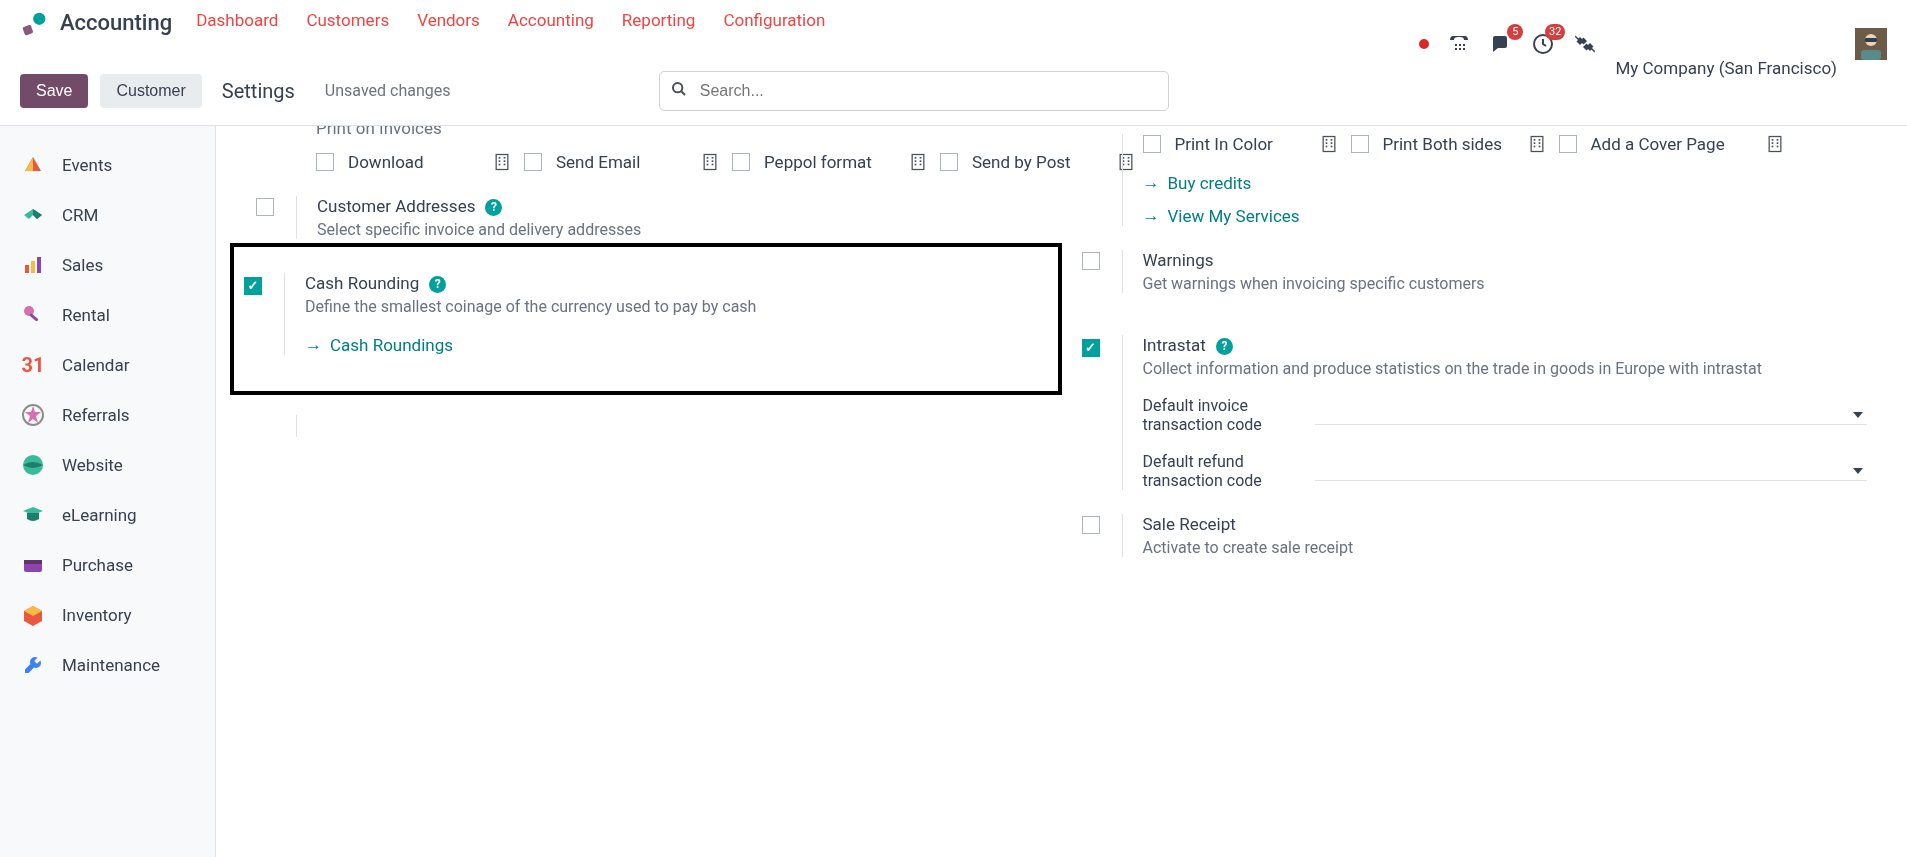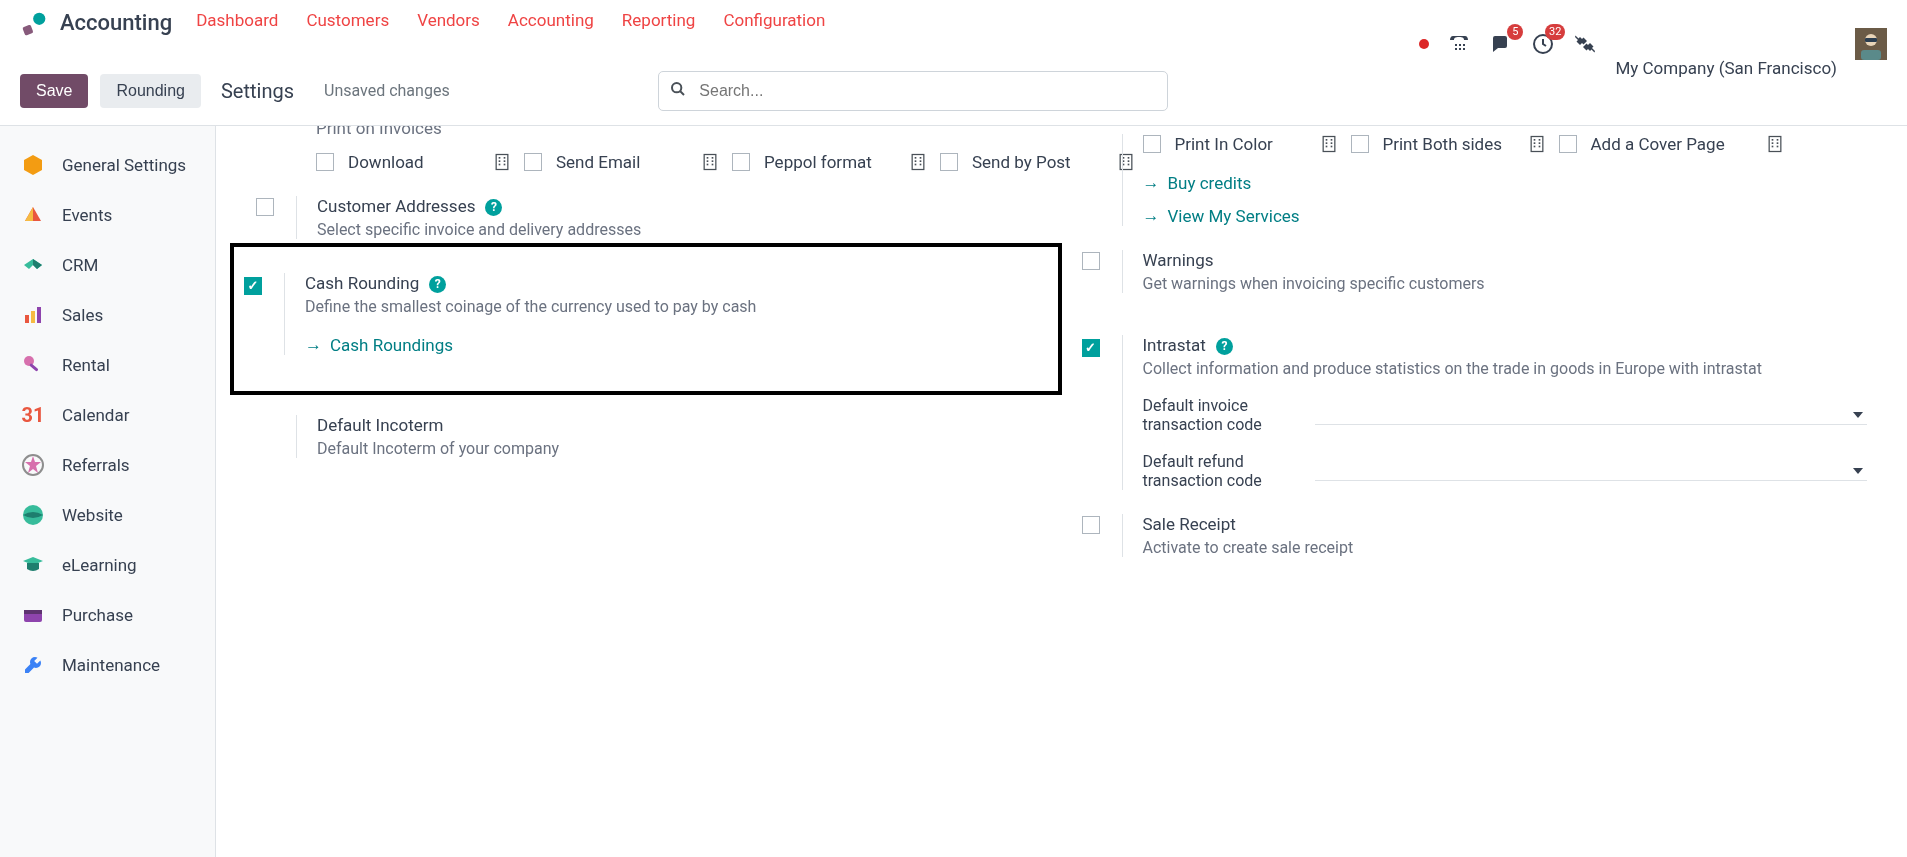--- a/index.html
+++ b/index.html
@@ -114,49 +114,41 @@
           <circle cx="16" cy="12" r="6" fill="#e8d4b8"></circle>
           <rect x="10" y="10" width="12" height="4" rx="1" fill="#2c3e50"></rect>
           <rect x="6" y="22" width="20" height="10" rx="3" fill="#5a8a8a"></rect>
         </svg>
     </div>
   </div>
 </div>
 
 <div class="control-bar">
   <button class="btn btn-primary">Save</button>
-  <button class="btn btn-secondary">Rounding</button>
+  <button class="btn btn-secondary">Customer</button>
   <div class="breadcrumb-title">Settings</div>
   <div class="unsaved">Unsaved changes</div>
   <div class="search-wrap">
     <span class="search-icon-pos">
       <svg width="16" height="16" viewBox="0 0 24 24" fill="none" stroke="currentColor" stroke-width="3">
           <circle cx="10" cy="10" r="7"></circle>
           <line x1="21" y1="21" x2="15" y2="15"></line>
         </svg>
     </span>
     <input class="search-input" placeholder="Search..." style="">
   </div>
   <div style="width:510px"></div>
 </div>
 
 <div class="layout">
 
   <div class="sidebar">
     <div class="sidebar-item">
       <span class="sidebar-icon">
           <svg viewBox="0 0 24 24" width="24" height="24">
-            <polygon points="12,2 21,7 21,17 12,22 3,17 3,7" fill="#f39c12"></polygon>
-          </svg>
-        </span>
-      <span>General Settings</span>
-    </div>
-    <div class="sidebar-item">
-      <span class="sidebar-icon">
-          <svg viewBox="0 0 24 24" width="24" height="24">
             <path d="M4 18 L12 4 L20 18 Z" fill="#e9573f"></path>
             <path d="M4 18 L12 4 L12 18 Z" fill="#f6bb42"></path>
           </svg>
         </span>
       <span>Events</span>
     </div>
     <div class="sidebar-item">
       <span class="sidebar-icon">
           <svg viewBox="0 0 24 24" width="24" height="24">
             <path d="M3 12 L12 6 L21 12 L16 16 L12 12 L8 16 Z" fill="#37bc9b"></path>
@@ -218,20 +210,29 @@
       <span>eLearning</span>
     </div>
     <div class="sidebar-item">
       <span class="sidebar-icon">
           <svg viewBox="0 0 24 24" width="24" height="24">
             <rect x="3" y="7" width="18" height="12" rx="2" fill="#8e44ad"></rect>
             <rect x="3" y="7" width="18" height="4" fill="#5e3370"></rect>
           </svg>
         </span>
       <span>Purchase</span>
+    </div>
+    <div class="sidebar-item">
+      <span class="sidebar-icon">
+          <svg viewBox="0 0 24 24" width="24" height="24">
+            <polygon points="12,3 21,8 21,18 12,23 3,18 3,8" fill="#e9573f"></polygon>
+            <polygon points="12,3 21,8 12,13 3,8" fill="#f6bb42"></polygon>
+          </svg>
+        </span>
+      <span>Inventory</span>
     </div>
     <div class="sidebar-item">
       <span class="sidebar-icon">
           <svg viewBox="0 0 24 24" width="24" height="24">
             <path d="M14 4a5 5 0 00-5 5c0 .7.15 1.4.4 2L4 16.4V20h3.6L13 14.6c.6.25 1.3.4 2 .4a5 5 0 005-5c0-.9-.25-1.8-.7-2.5L16 10.8 13.2 8l3.3-3.3A5 5 0 0014 4z" fill="#3b82f6"></path>
           </svg>
         </span>
       <span>Maintenance</span>
     </div>
   </div>
@@ -323,24 +324,20 @@
             <div class="action-link">
               <span class="arrow">→</span>
               <span>Cash Roundings</span>
             </div>
           </div>
         </div>
 
         <div class="setting-row">
           <div class="setting-check"></div>
           <div class="vr"></div>
-          <div class="setting-body">
-            <span class="setting-title">Default Incoterm</span>
-            <div class="setting-desc">Default Incoterm of your company</div>
-          </div>
         </div>
 
       </div>
 
       <div class="col">
 
         <div class="setting-row" style="padding-top:8px">
           <div class="setting-check"></div>
           <div class="vr"></div>
           <div class="setting-body">

